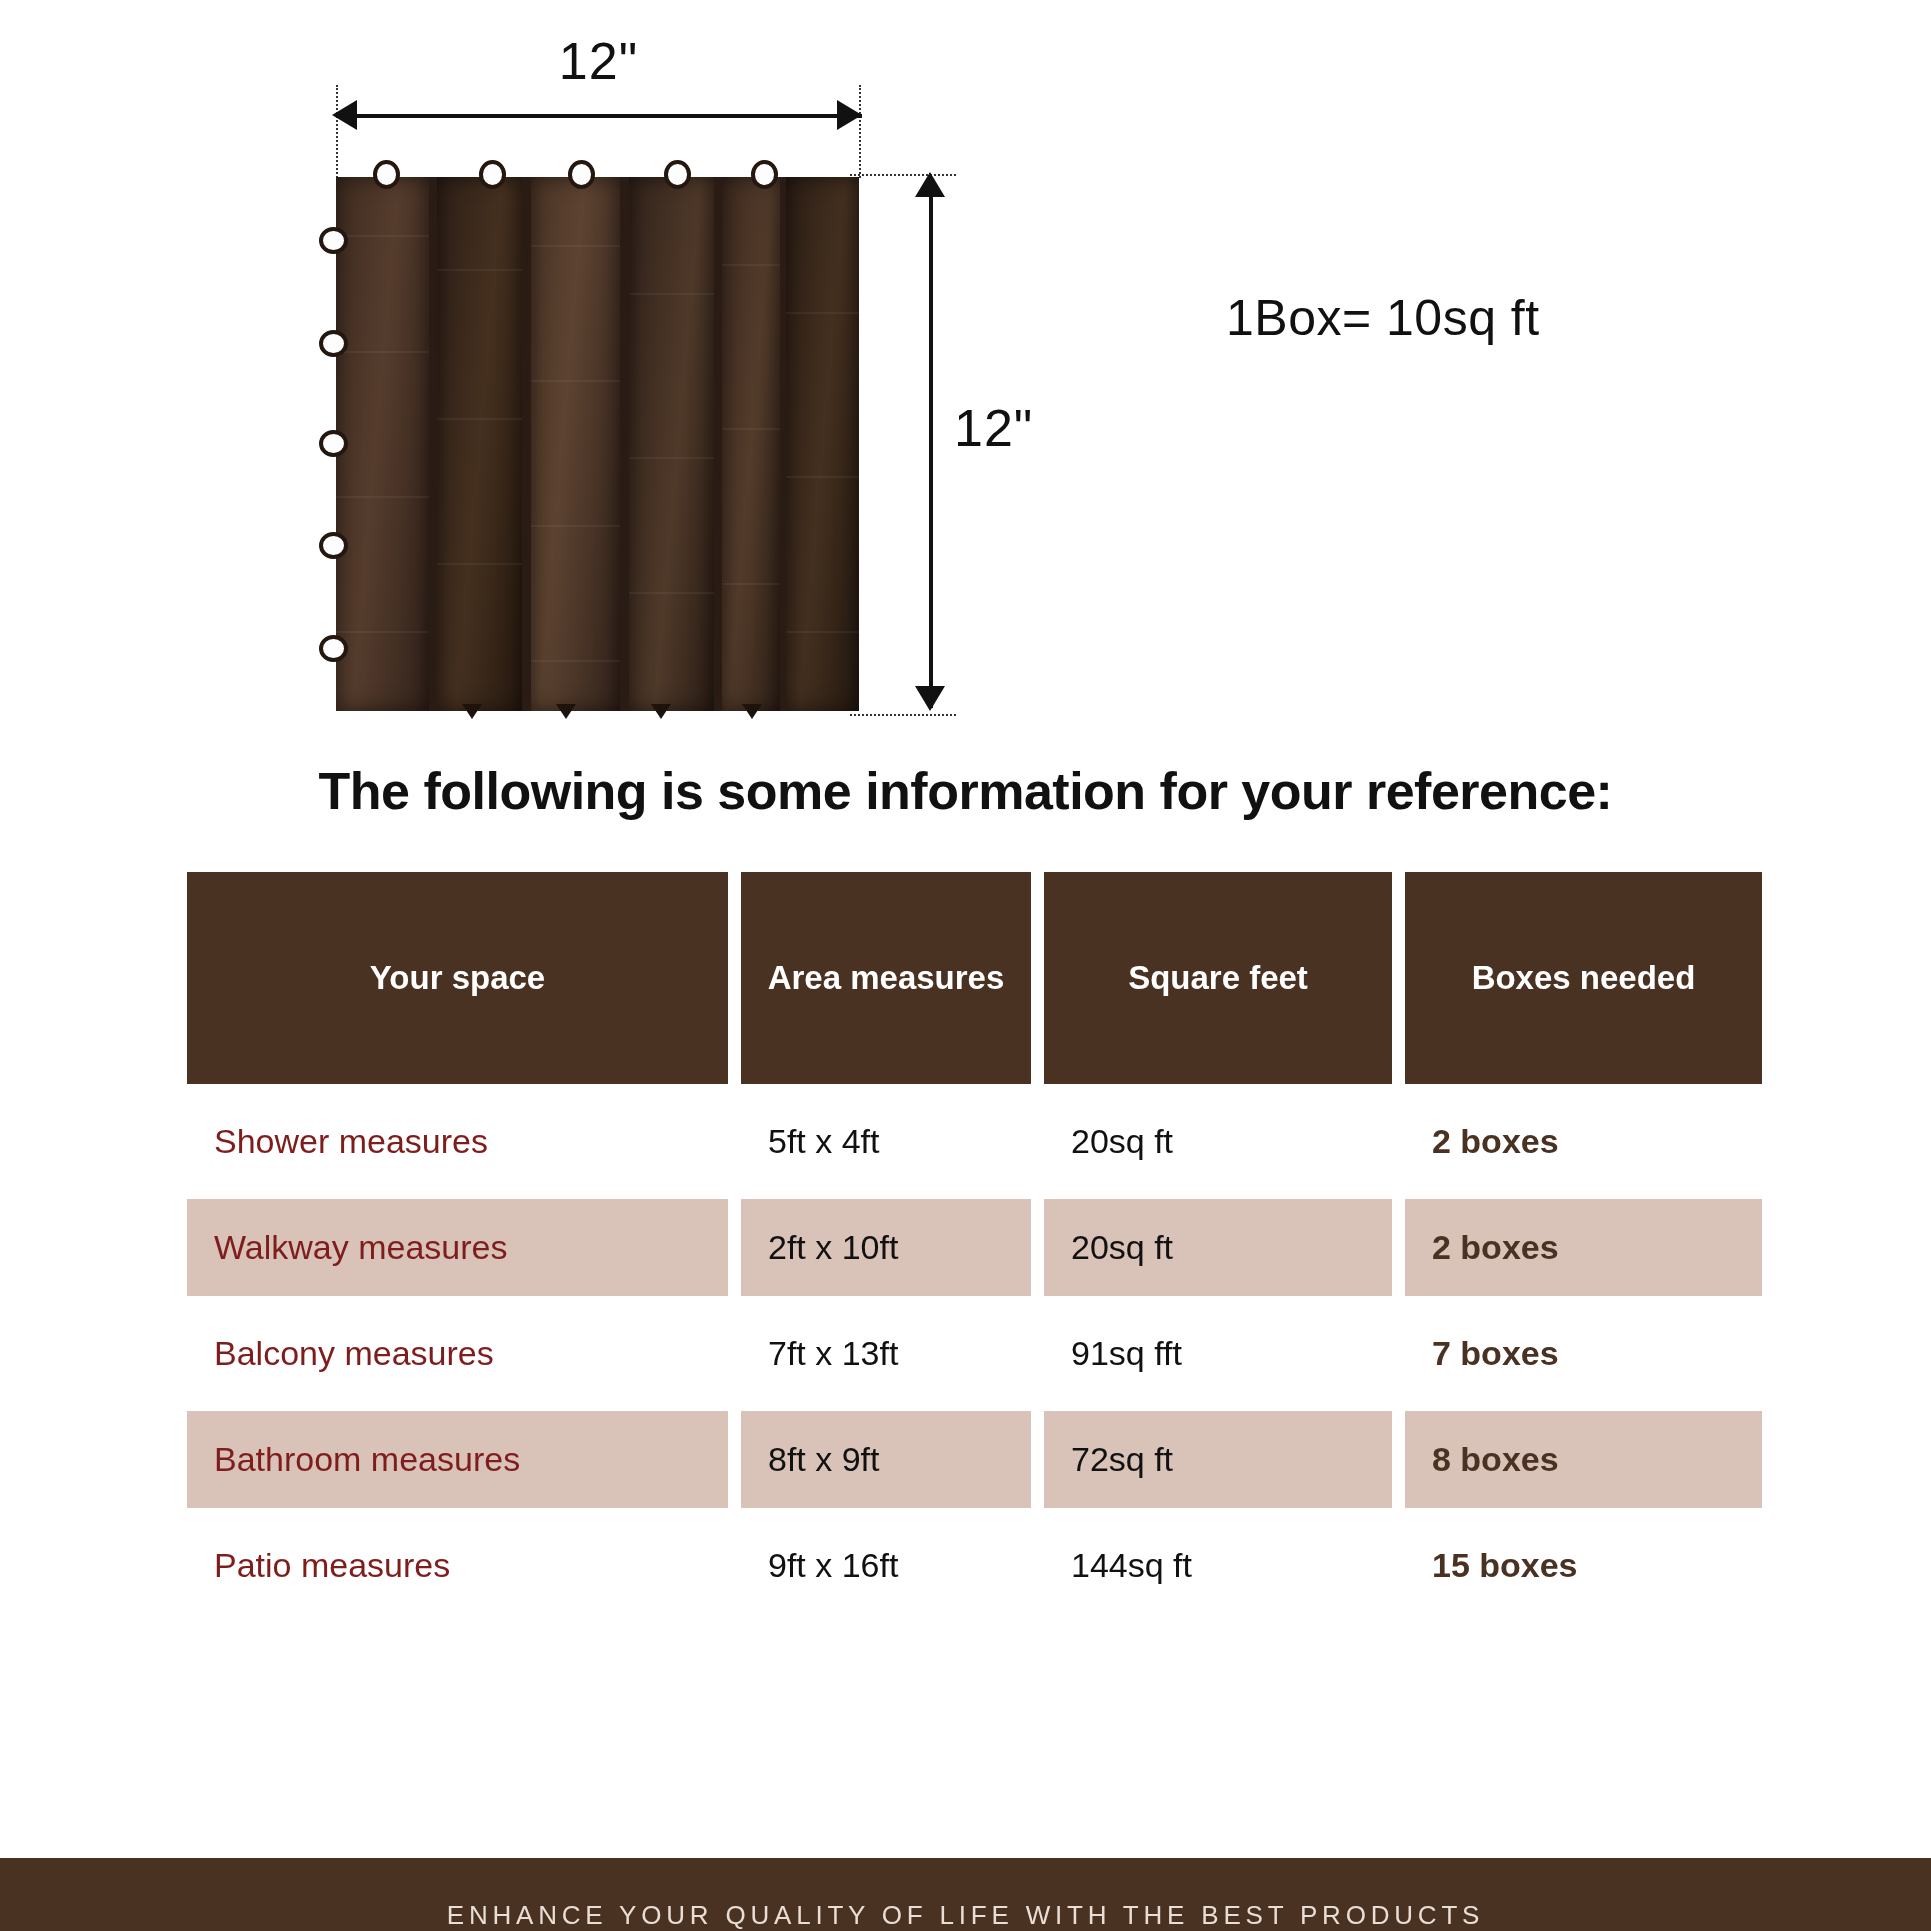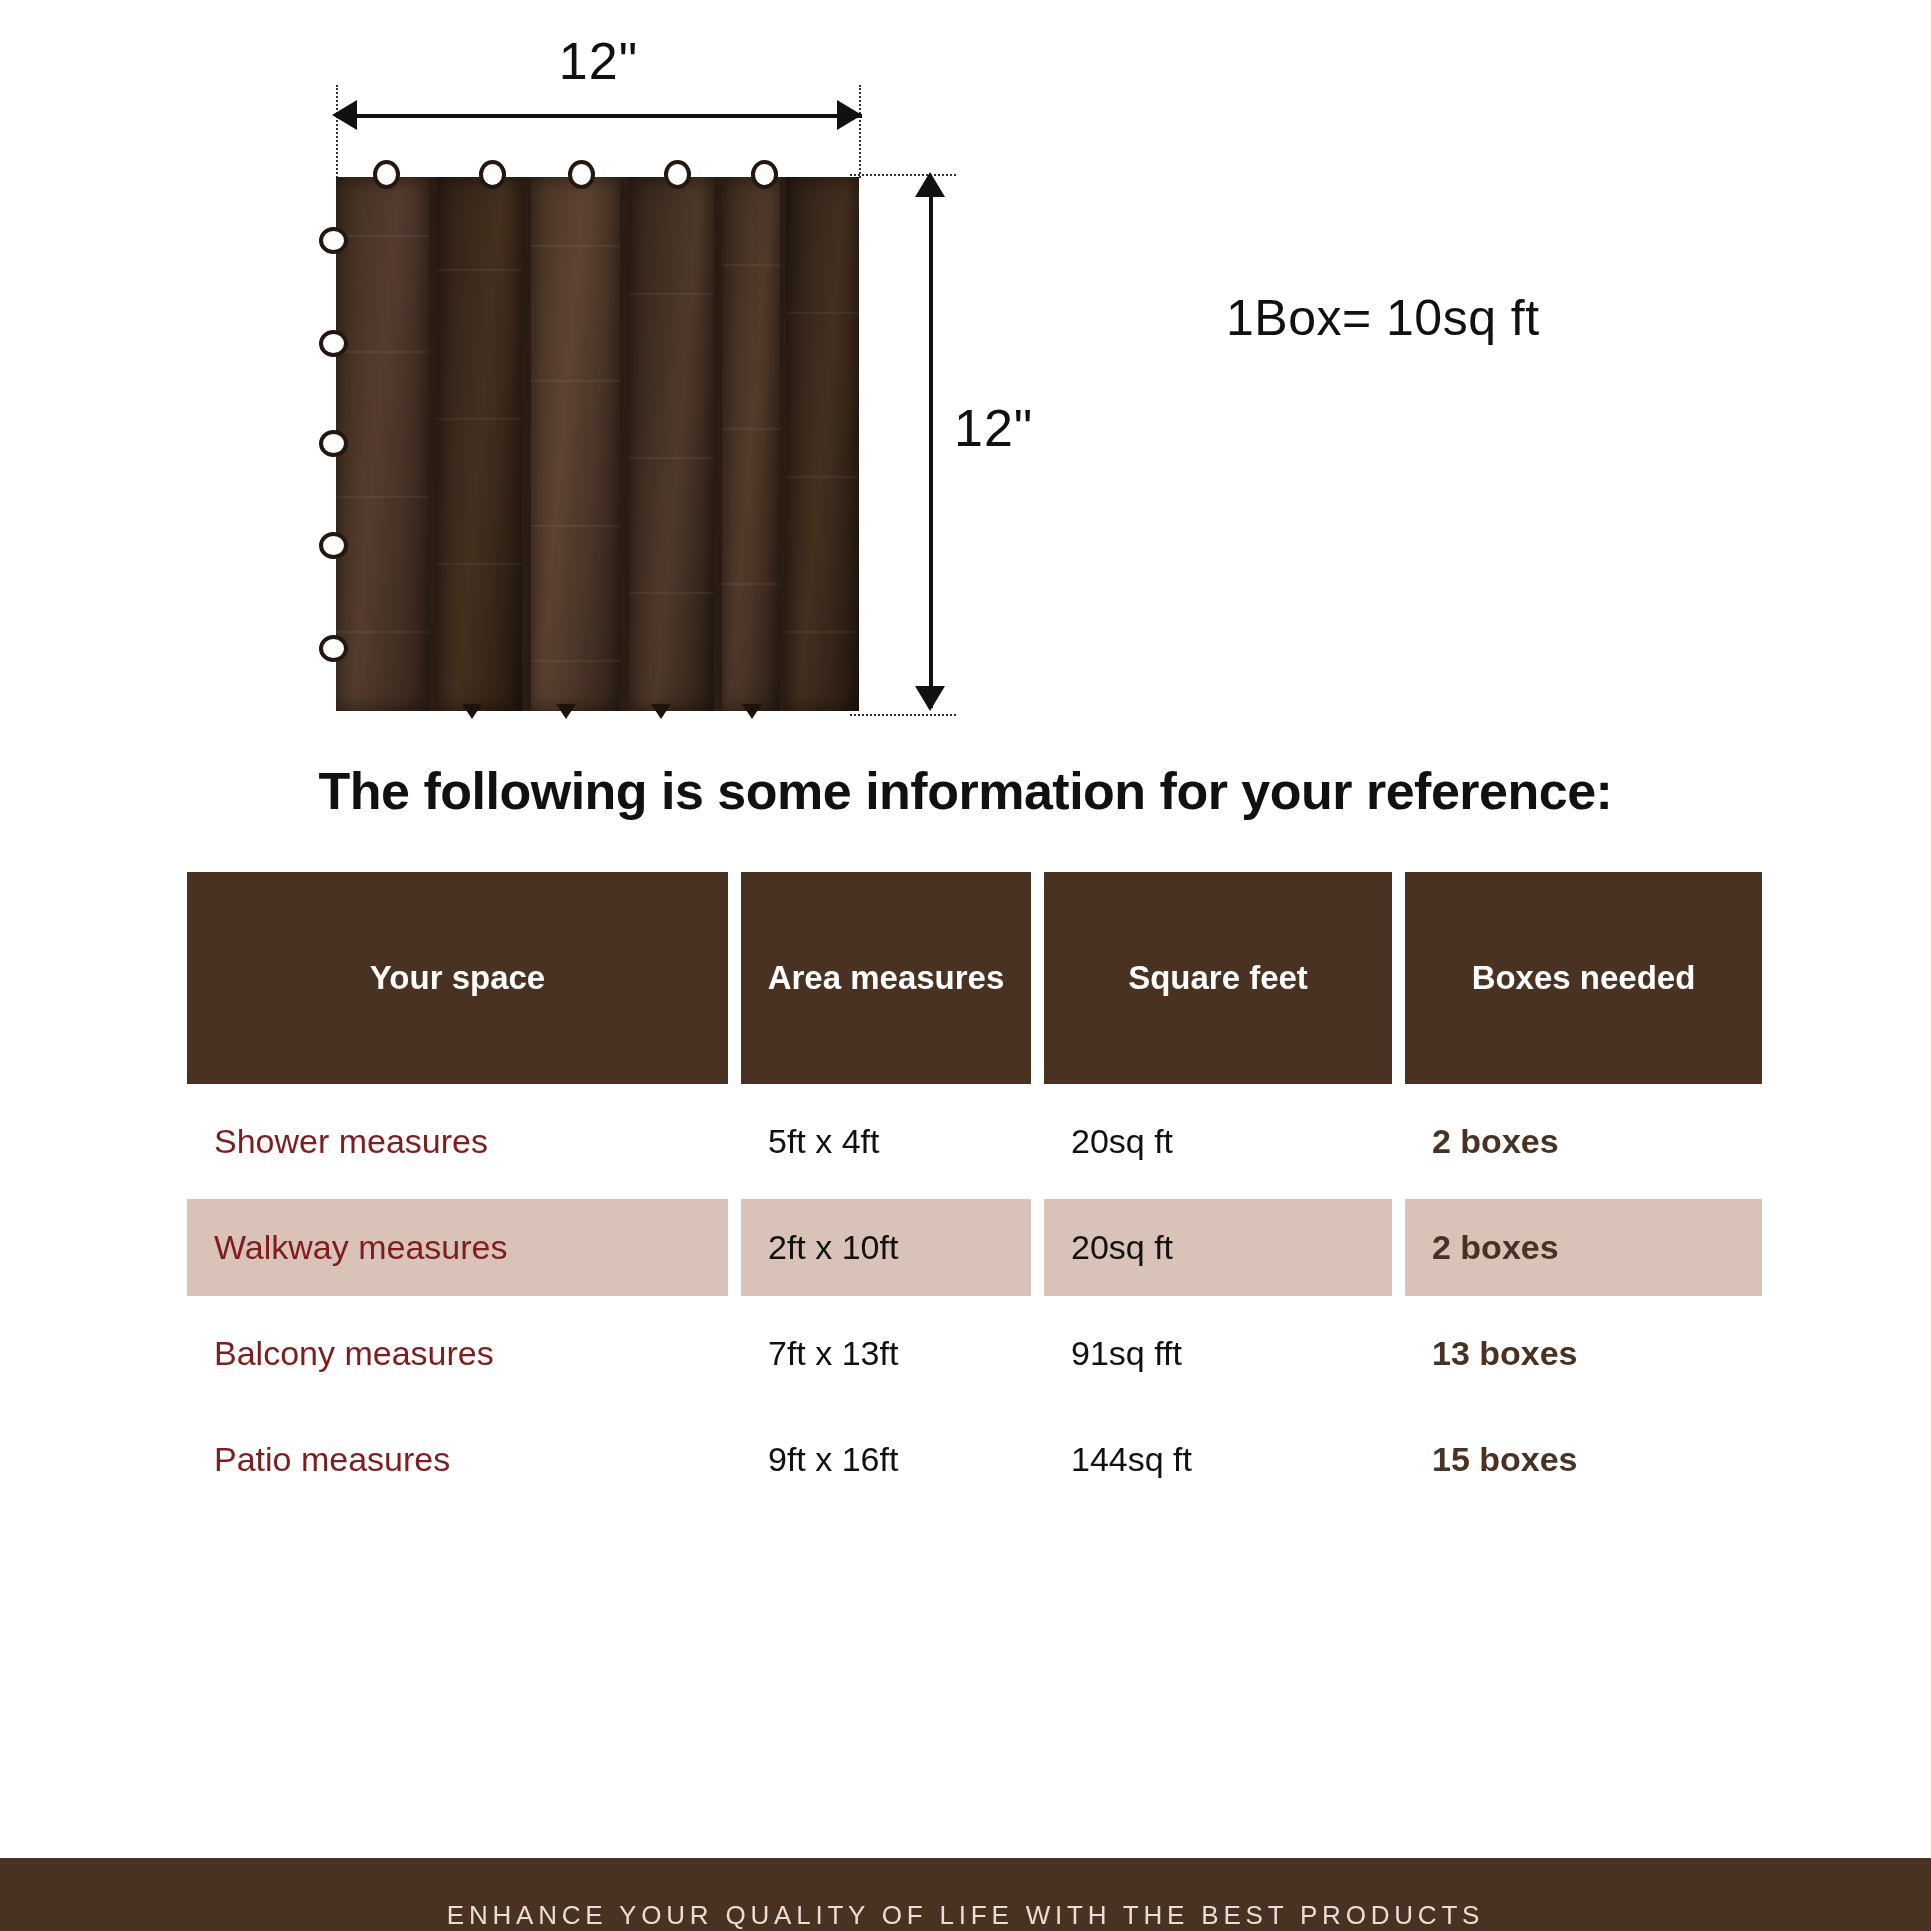--- a/index.html
+++ b/index.html
@@ -382,21 +382,27 @@
       <tr class="alt">
         <td class="space-col">Walkway measures</td>
         <td class="area-col">2ft x 10ft</td>
         <td class="sqft-col">20sq ft</td>
         <td class="boxes-col">2 boxes</td>
       </tr>
       <tr>
         <td class="space-col">Balcony measures</td>
         <td class="area-col">7ft x 13ft</td>
         <td class="sqft-col">91sq fft</td>
-        <td class="boxes-col">13 boxes</td>
+        <td class="boxes-col">7 boxes</td>
+      </tr>
+      <tr class="alt">
+        <td class="space-col">Bathroom measures</td>
+        <td class="area-col">8ft x 9ft</td>
+        <td class="sqft-col">72sq ft</td>
+        <td class="boxes-col">8 boxes</td>
       </tr>
       <tr>
         <td class="space-col">Patio measures</td>
         <td class="area-col">9ft x 16ft</td>
         <td class="sqft-col">144sq ft</td>
         <td class="boxes-col">15 boxes</td>
       </tr>
     </tbody>
   </table>
 </div>

